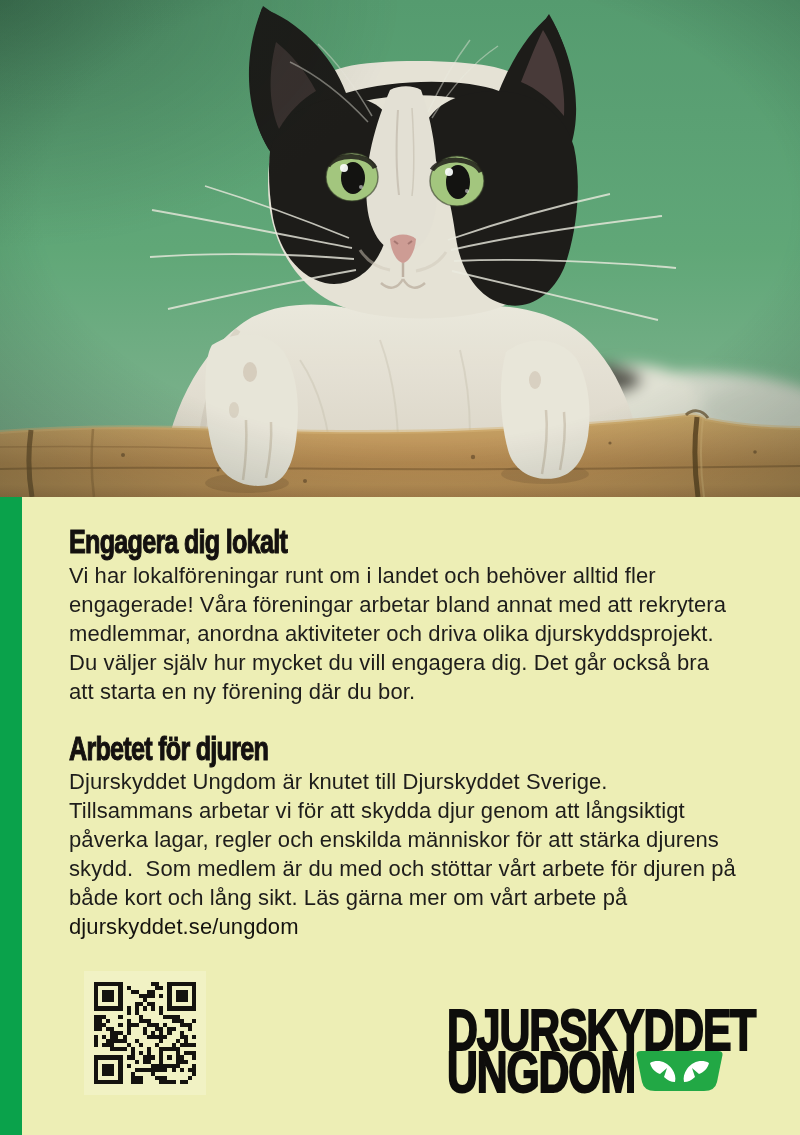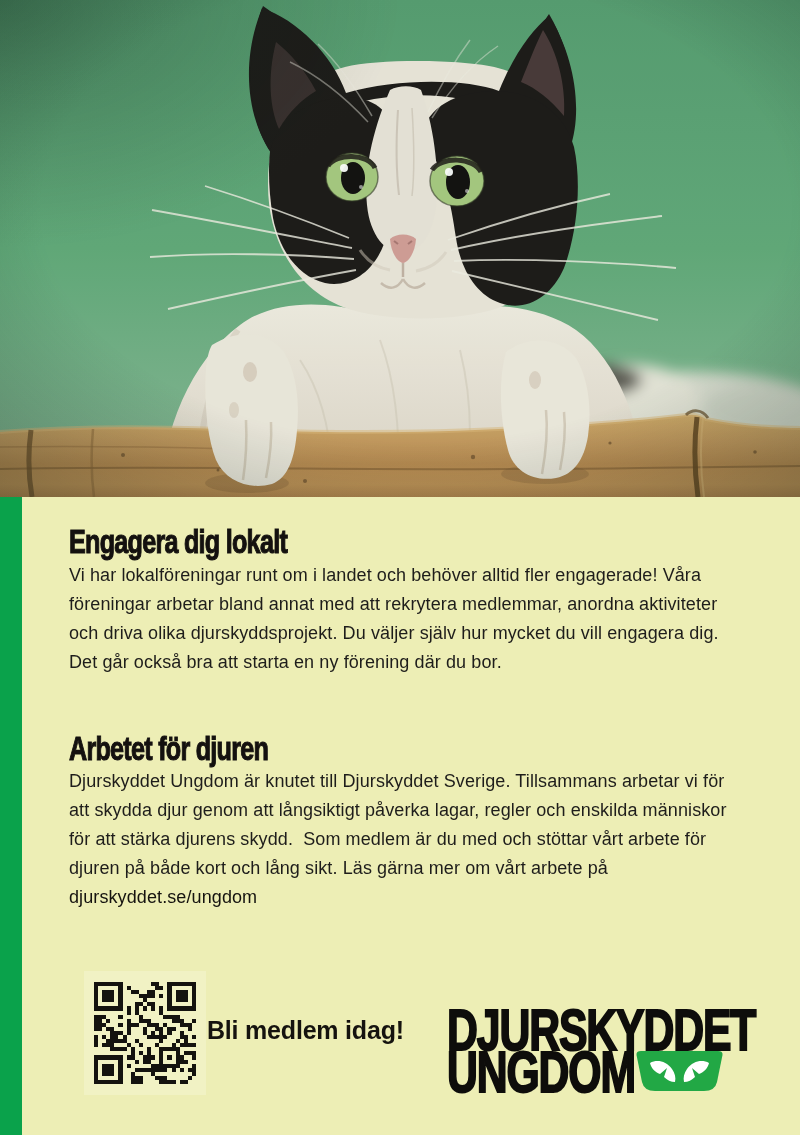--- a/index.html
+++ b/index.html
@@ -13,21 +13,21 @@
   .stripe{position:absolute;left:0;top:0;width:22px;height:638px;background:#0aa24b;}
   .hd{
     position:absolute;left:69px;margin:0;color:#14110f;font-weight:bold;
     font-size:34px;line-height:1.05;letter-spacing:-1px;white-space:nowrap;
     transform:scaleX(.74);transform-origin:left top;-webkit-text-stroke:1.1px #14110f;
   }
   .hd1{top:27px;}
   .hd2{top:234px;}
   .bodytext{
     position:absolute;left:69px;width:668px;margin:0;color:#1e1d1b;
-    font-size:18px;line-height:29px;letter-spacing:.1px;white-space:pre-wrap;
+    font-size:22px;line-height:29px;letter-spacing:.1px;white-space:pre-wrap;
   }
   .p1{top:64px;}
   .p2{top:270px;}
   .bodytext strong{font-weight:normal;color:#15130f;}
   .qr-wrap{
     position:absolute;left:84px;top:474px;width:122px;height:124px;
     background:#f1f2c4;display:flex;align-items:center;justify-content:center;
   }
   .qr-wrap svg{width:102px;height:102px;shape-rendering:crispEdges;}
   .cta{
@@ -499,21 +499,20 @@
           <rect x="11" y="24" width="1" height="1" fill="#14130f"></rect>
           <rect x="16" y="24" width="1" height="1" fill="#14130f"></rect>
           <rect x="17" y="24" width="1" height="1" fill="#14130f"></rect>
           <rect x="18" y="24" width="1" height="1" fill="#14130f"></rect>
           <rect x="19" y="24" width="1" height="1" fill="#14130f"></rect>
           <rect x="21" y="24" width="1" height="1" fill="#14130f"></rect>
           <rect x="22" y="24" width="1" height="1" fill="#14130f"></rect>
         </svg>
     </div>
 
-    <div class="cta">Bli medlem idag!</div>
 
     <div class="logo-line l1">DJURSKYDDET</div>
     <div class="logo-line l2">UNGDOM</div>
     <div class="logo-icon">
       <svg viewBox="0 0 87 40">
         <path id="icon-shape" d="M5,0 H82 Q87,0 86.5,4 L81,31 Q79,40 68,40 H19 Q8,40 6,31 L0.5,4 Q0,0 5,0 Z" fill="#22a845"></path>
 
         <path d="M14,12 C21,8 30,10 36,18 C39,22 40,27 39,31 C35,31 31,29 28,26 L31,17 L24,23 C19,21 15,17 14,12 Z" fill="#ffffff"></path>
 
         <path d="M73,12 C66,8 57,10 51,18 C48,22 47,27 48,31 C52,31 56,29 59,26 L56,17 L63,23 C68,21 72,17 73,12 Z" fill="#ffffff"></path>

